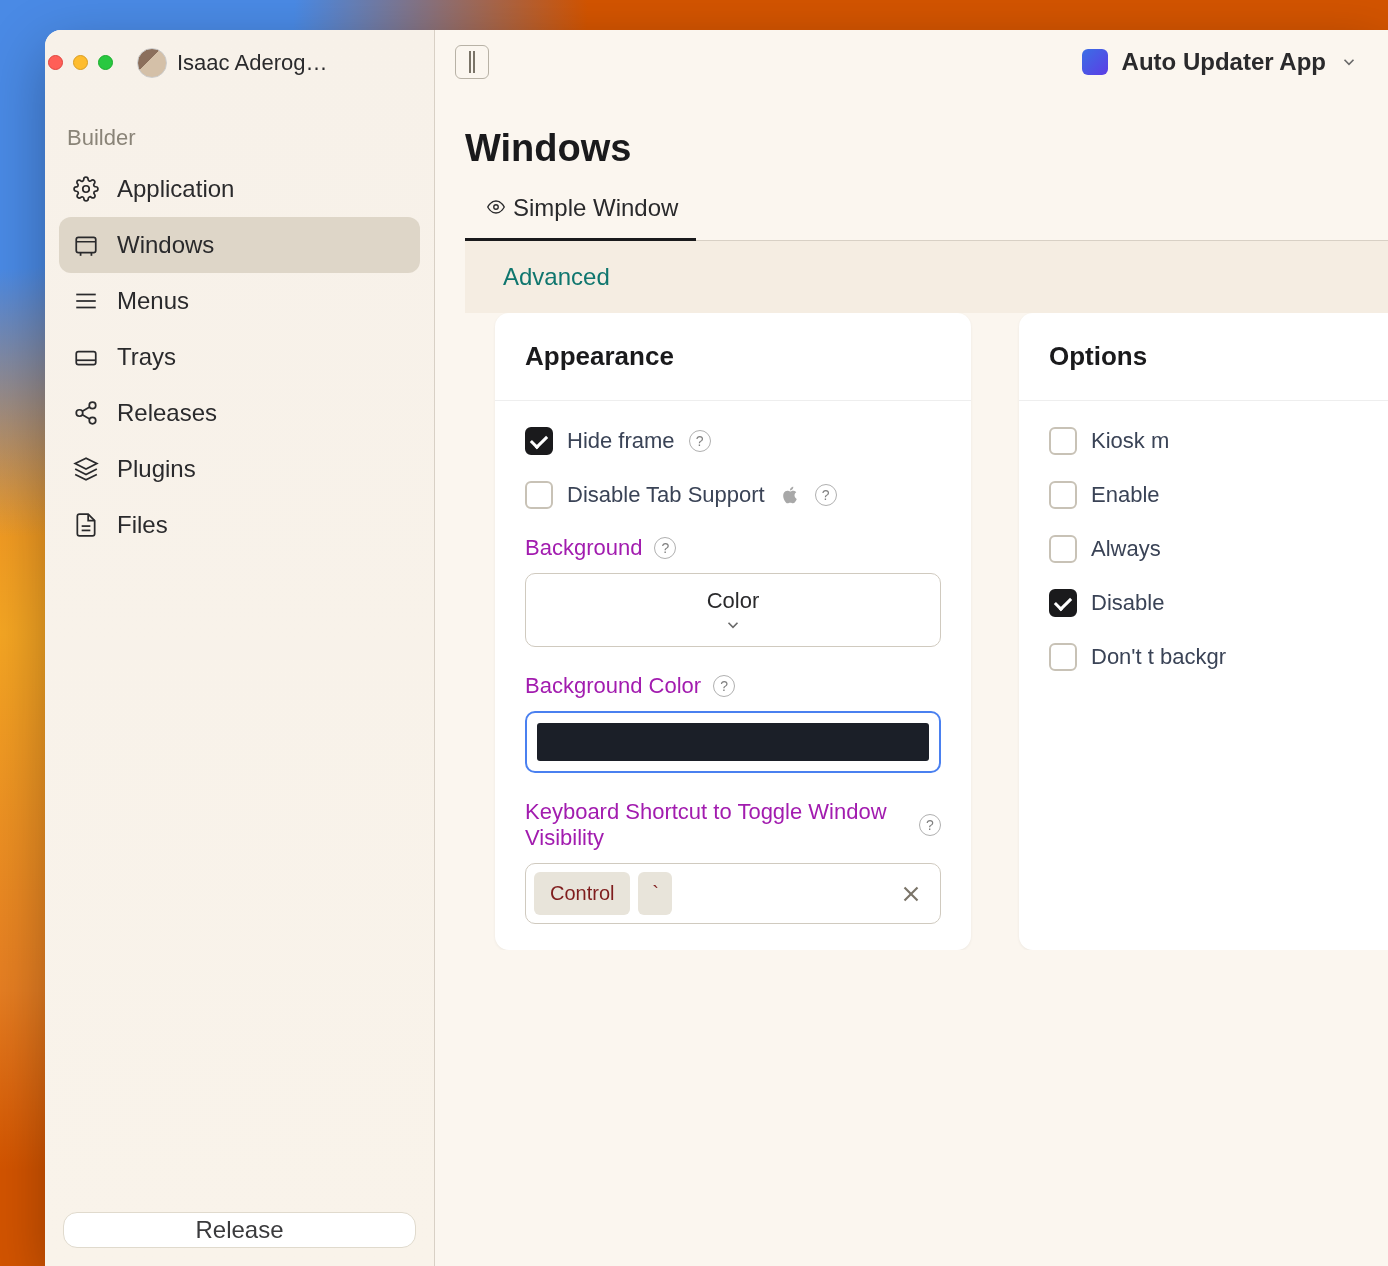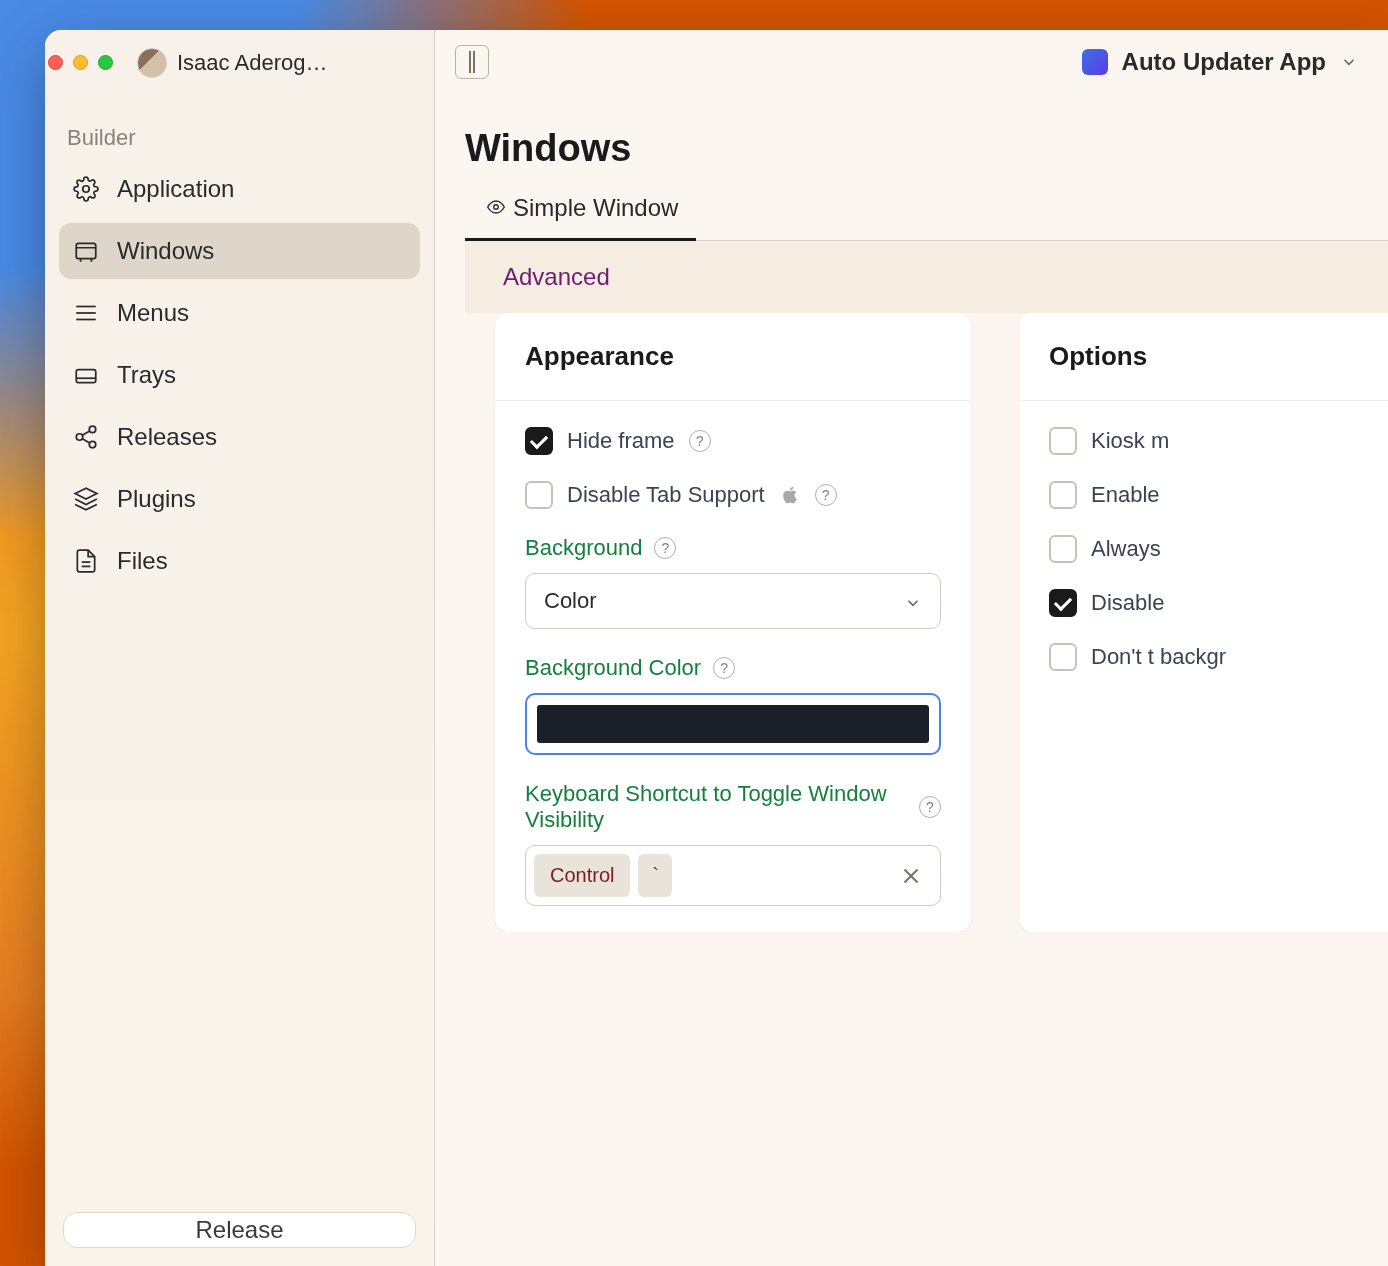--- a/index.html
+++ b/index.html
@@ -49,21 +49,21 @@
 .tl-close { background: #ff5f57; border: 1px solid #e0443e; }
 .tl-min { background: #febc2e; border: 1px solid #d89d22; }
 .tl-max { background: #28c840; border: 1px solid #1aad2d; }
 .avatar {
   width: 30px; height: 30px; border-radius: 50%;
   background: linear-gradient(135deg, #8b6f5c 40%, #d4c0a8 40%);
   border: 1px solid #ccc;
 }
 .user-name { font-size: 22px; color: #2a2a2c; font-weight: 500; white-space: nowrap; overflow: hidden; text-overflow: ellipsis; }
 .section-label { padding: 30px 22px 10px; font-size: 22px; color: #8a8478; font-weight: 500; }
-.nav { display: flex; flex-direction: column; padding: 0 14px; gap: 6px; }
+.nav { display: flex; flex-direction: column; padding: 0 14px; gap: 0; }
 .nav-item {
   display: flex; align-items: center; gap: 18px;
   padding: 14px 14px;
   border-radius: 12px;
   font-size: 24px; color: #2a2a2c;
   cursor: pointer;
 }
 .nav-item.active { background: #ded6c8; }
 .nav-icon { width: 26px; height: 26px; display: flex; align-items: center; justify-content: center; color: #2a2a2c; }
 .nav-icon svg { width: 26px; height: 26px; stroke: #2a2a2c; stroke-width: 1.6; fill: none; }
@@ -94,21 +94,21 @@
 .page-title { font-size: 38px; font-weight: 700; color: #1a1a1c; padding-bottom: 24px; }
 .tabs { display: flex; border-bottom: 1px solid #d8d0c5; margin-right: 0; }
 .tab {
   display: flex; align-items: center; gap: 4px;
   padding: 0 18px 16px; font-size: 24px; font-weight: 500; color: #2a2a2c;
   border-bottom: 3px solid transparent; cursor: pointer; margin-bottom: -1px;
 }
 .tab.active { border-bottom-color: #1a1a1c; }
 .eye-icon svg { width: 26px; height: 18px; stroke: #2a2a2c; stroke-width: 1.8; fill: none; }
 .section-header {
-  font-size: 24px; color: #701a75; font-weight: 500;
+  font-size: 24px; color: #0f766e; font-weight: 500;
   padding: 22px 0 22px 38px;
   background: #f5ede2;
   margin-right: 0;
 }
 .cards-row { display: flex; gap: 48px; padding: 0 0 0 30px; overflow: hidden; }
 .card {
   background: #fff; border-radius: 14px; width: 476px;
   box-shadow: 0 1px 3px rgba(0,0,0,0.06);
   flex-shrink: 0;
 }
@@ -126,25 +126,25 @@
 .check-label { font-size: 22px; color: #3a4356; font-weight: 500; }
 .help {
   width: 22px; height: 22px; border-radius: 50%; border: 1.5px solid #b0b0b0;
   display: flex; align-items: center; justify-content: center;
   font-size: 14px; color: #808080; flex-shrink: 0;
 }
 .apple-icon { width: 22px; height: 22px; display: flex; align-items: center; justify-content: center; color: #a8a8a8; }
 .apple-icon svg { fill: #a8a8a8; }
 .field-group { display: flex; flex-direction: column; gap: 12px; }
 .field-label-row { display: flex; align-items: center; gap: 12px; }
-.field-label { font-size: 22px; color: #15803d; font-weight: 500; }
+.field-label { font-size: 22px; color: #a21caf; font-weight: 500; }
 .select {
-  border: 1px solid #d0cabf; border-radius: 10px; padding: 14px 18px;
-  display: flex; align-items: center; justify-content: space-between;
-  font-size: 22px; color: #2a2a2c; cursor: pointer; background: #fff;
+  border: 1px solid #d0cabf; border-radius: 10px; padding: 14px 9px;
+  display: flex; align-items: center; justify-content: flex-end;
+  font-size: 22px; color: #2a2a2c; cursor: pointer; background: #fff; flex-direction: column;
 }
 .color-swatch-wrap {
   border: 2px solid #4a80f0; border-radius: 10px; padding: 10px;
 }
 .color-swatch { height: 38px; background: #1b1f28; border-radius: 3px; }
 .shortcut-row { display: flex; gap: 8px; border: 1px solid #d0cabf; border-radius: 10px; padding: 8px; align-items: center; }
 .key-pill { background: #e8e4da; border-radius: 6px; padding: 10px 16px; font-size: 20px; color: #7f1d1d; }
 .key-small { width: 34px; text-align: center; padding: 10px 0; }
 .shortcut-spacer { flex: 1; }
 .clear-x { width: 26px; height: 26px; color: #7a7468; margin-right: 8px; cursor: pointer; }

